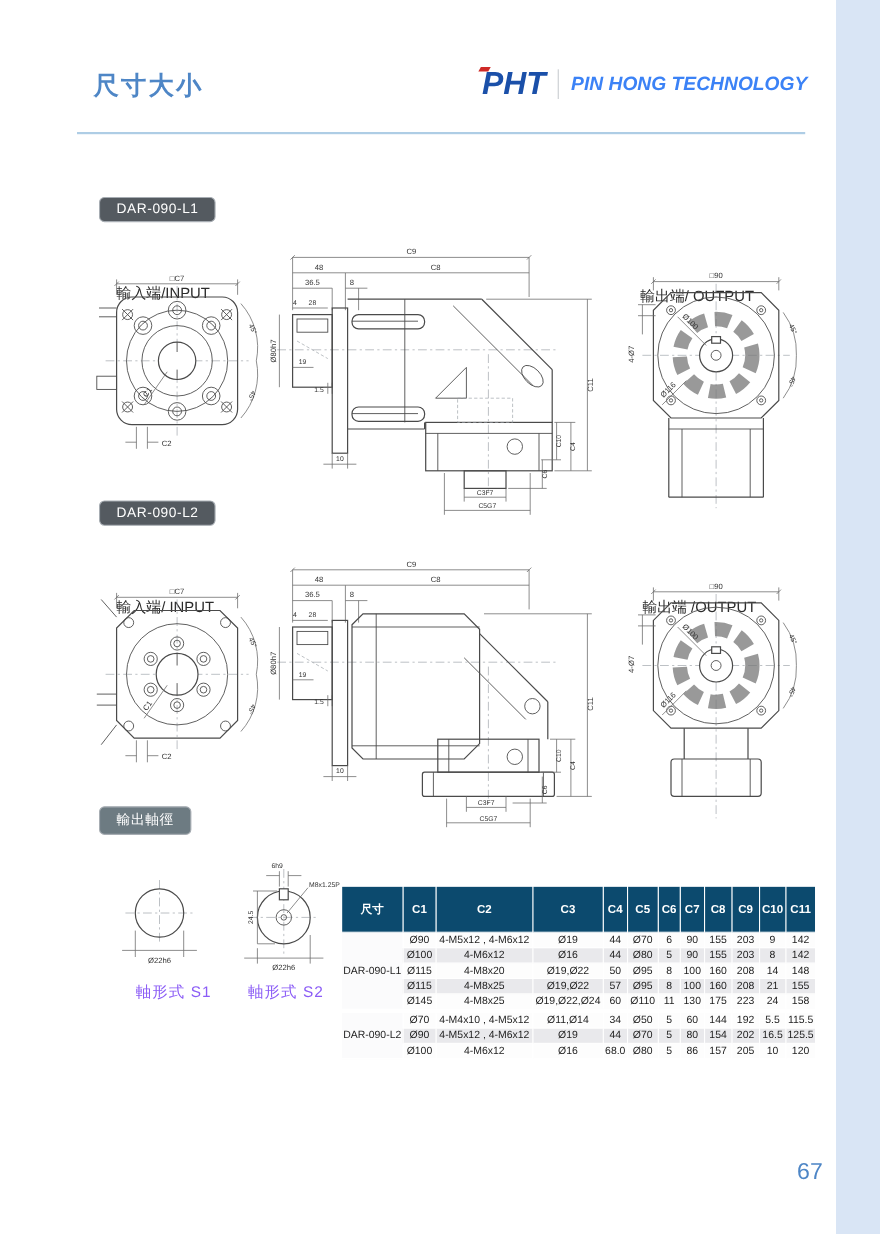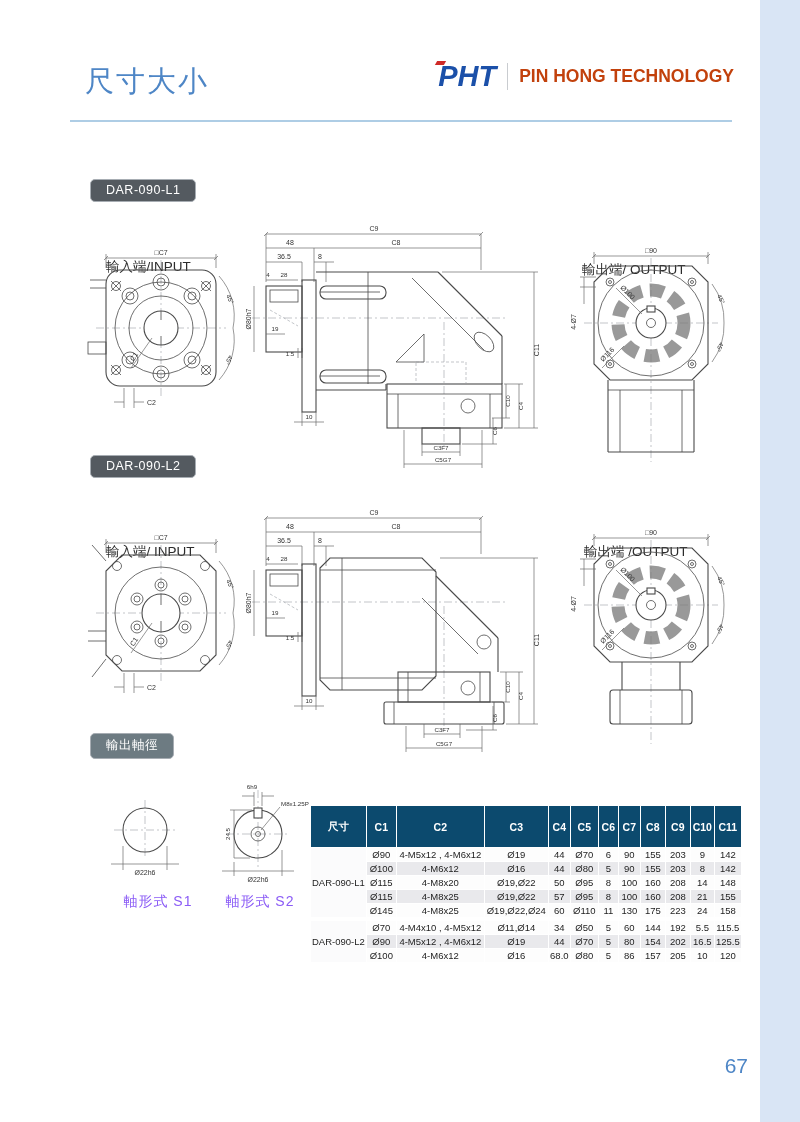--- a/index.html
+++ b/index.html
@@ -1,25 +1,25 @@
 <!DOCTYPE html>
 <html><head>
 <meta charset="utf-8">
 <style>
   html,body{margin:0;padding:0;background:#e8e8e8;}
   .page{position:relative;width:800px;height:1122px;background:#ffffff;margin:0 auto;
         font-family:"Liberation Sans","DejaVu Sans",sans-serif;overflow:hidden;color:#222;}
   .side-band{position:absolute;top:0;right:0;width:40px;height:1122px;background:#d9e5f5;}
   
-  .page-title{position:absolute;left:85px;top:62px;font-size:29px;letter-spacing:2px;color:#4e86c6;font-weight:400;}
+  .page-title{position:absolute;left:85px;top:62px;font-size:23px;letter-spacing:2px;color:#4e86c6;font-weight:700;}
   .brand{position:absolute;top:60px;right:66px;display:flex;align-items:center;gap:11px;}
   .brand-logo{position:relative;font-size:29px;font-weight:bold;font-style:italic;color:#1b50a9;letter-spacing:0px;}
   .logo-accent{position:absolute;left:-2px;top:1px;width:9px;height:4px;background:#cf2a27;transform:skewX(-30deg);}
   .brand-divider{width:1px;height:27px;background:#c9ccd0;}
-  .brand-name{font-size:17.5px;font-weight:bold;color:#c2410c;letter-spacing:0px;}
+  .brand-name{font-size:17.5px;font-weight:bold;color:#3b82f6;letter-spacing:0px;font-style:italic;}
   .header-rule{position:absolute;left:70px;top:120px;width:662px;height:2px;background:#aecde5;}
   
   .badge{position:absolute;color:#fff;font-size:12.5px;padding:3px 15px 4px 15px;border-radius:5px;
          border:1px solid #a7adb3;letter-spacing:0.5px;}
   .badge-dark{background:#545a60;}
   .badge-soft{background:#6d7b82;}
   
   .drw-label{position:absolute;font-size:13.5px;color:#2b2b2b;margin-top:32px;}
   .shaft-label{position:absolute;font-size:14px;color:#8b5cf6;letter-spacing:1px;}
   

